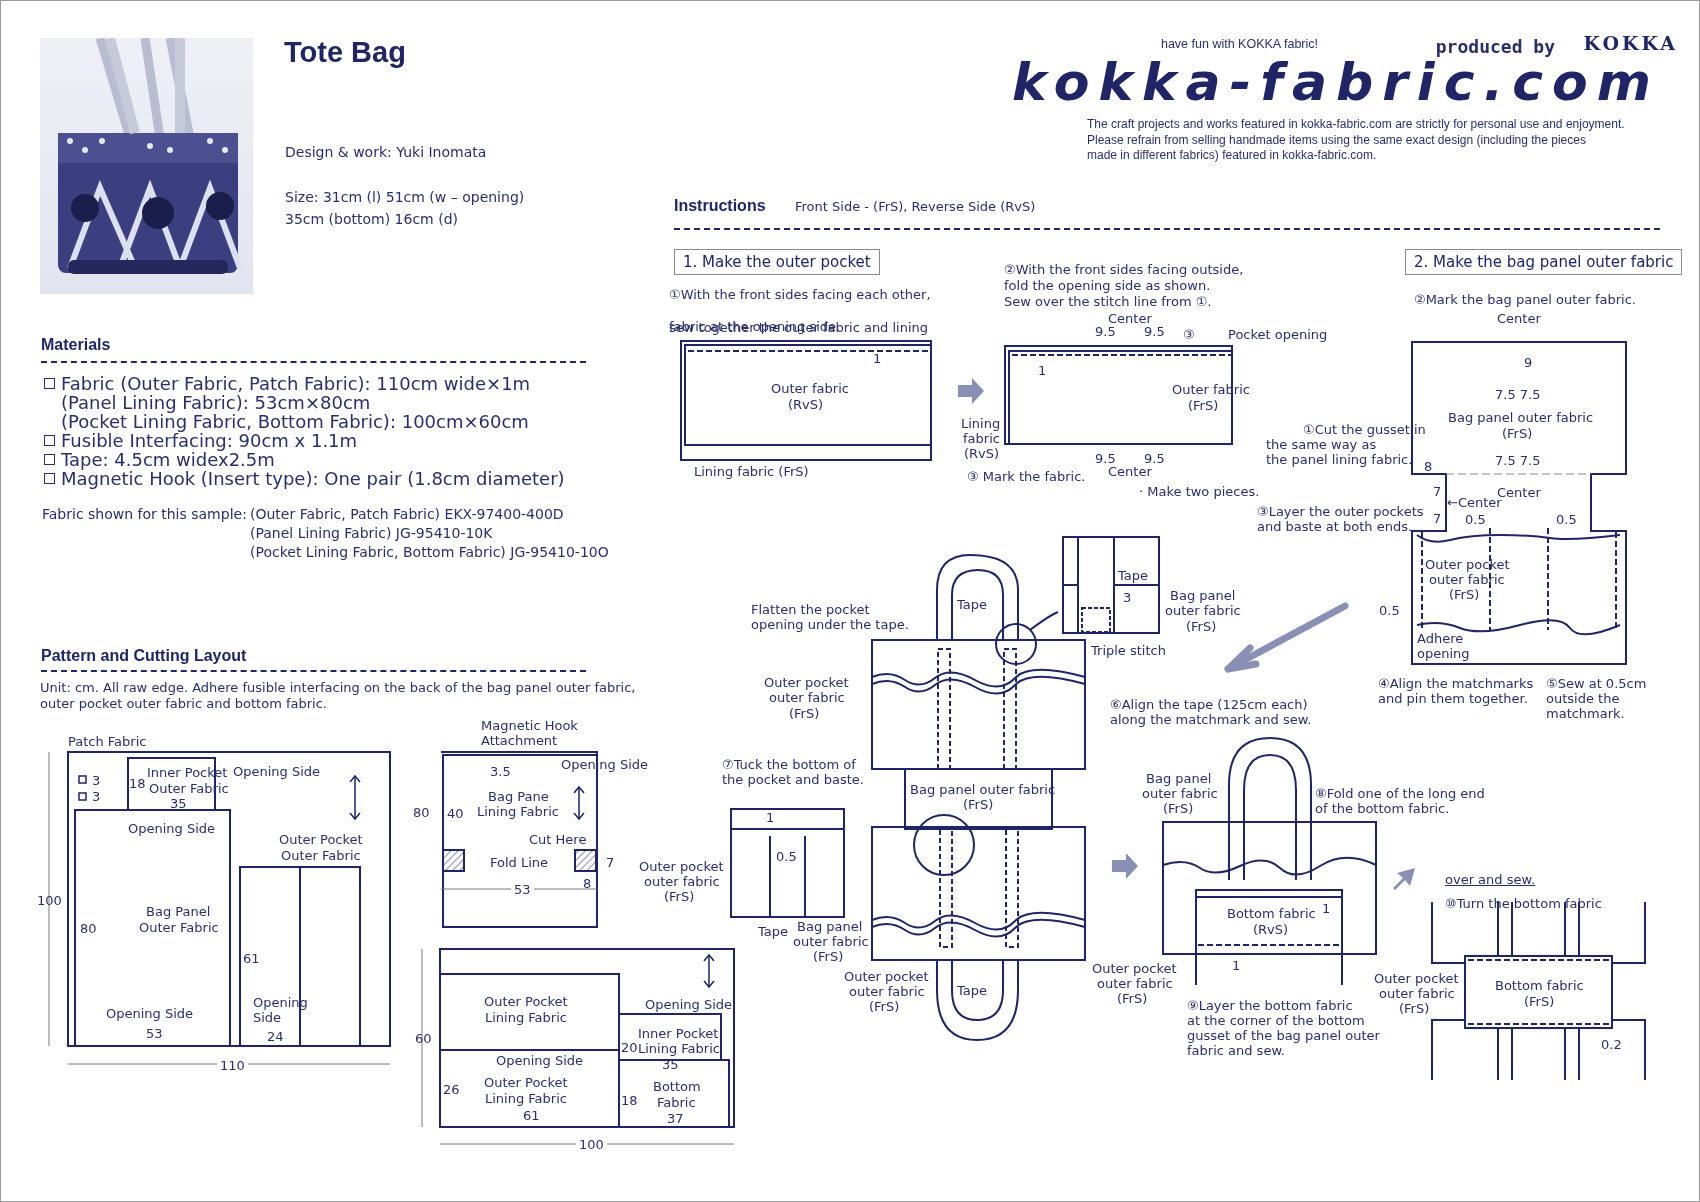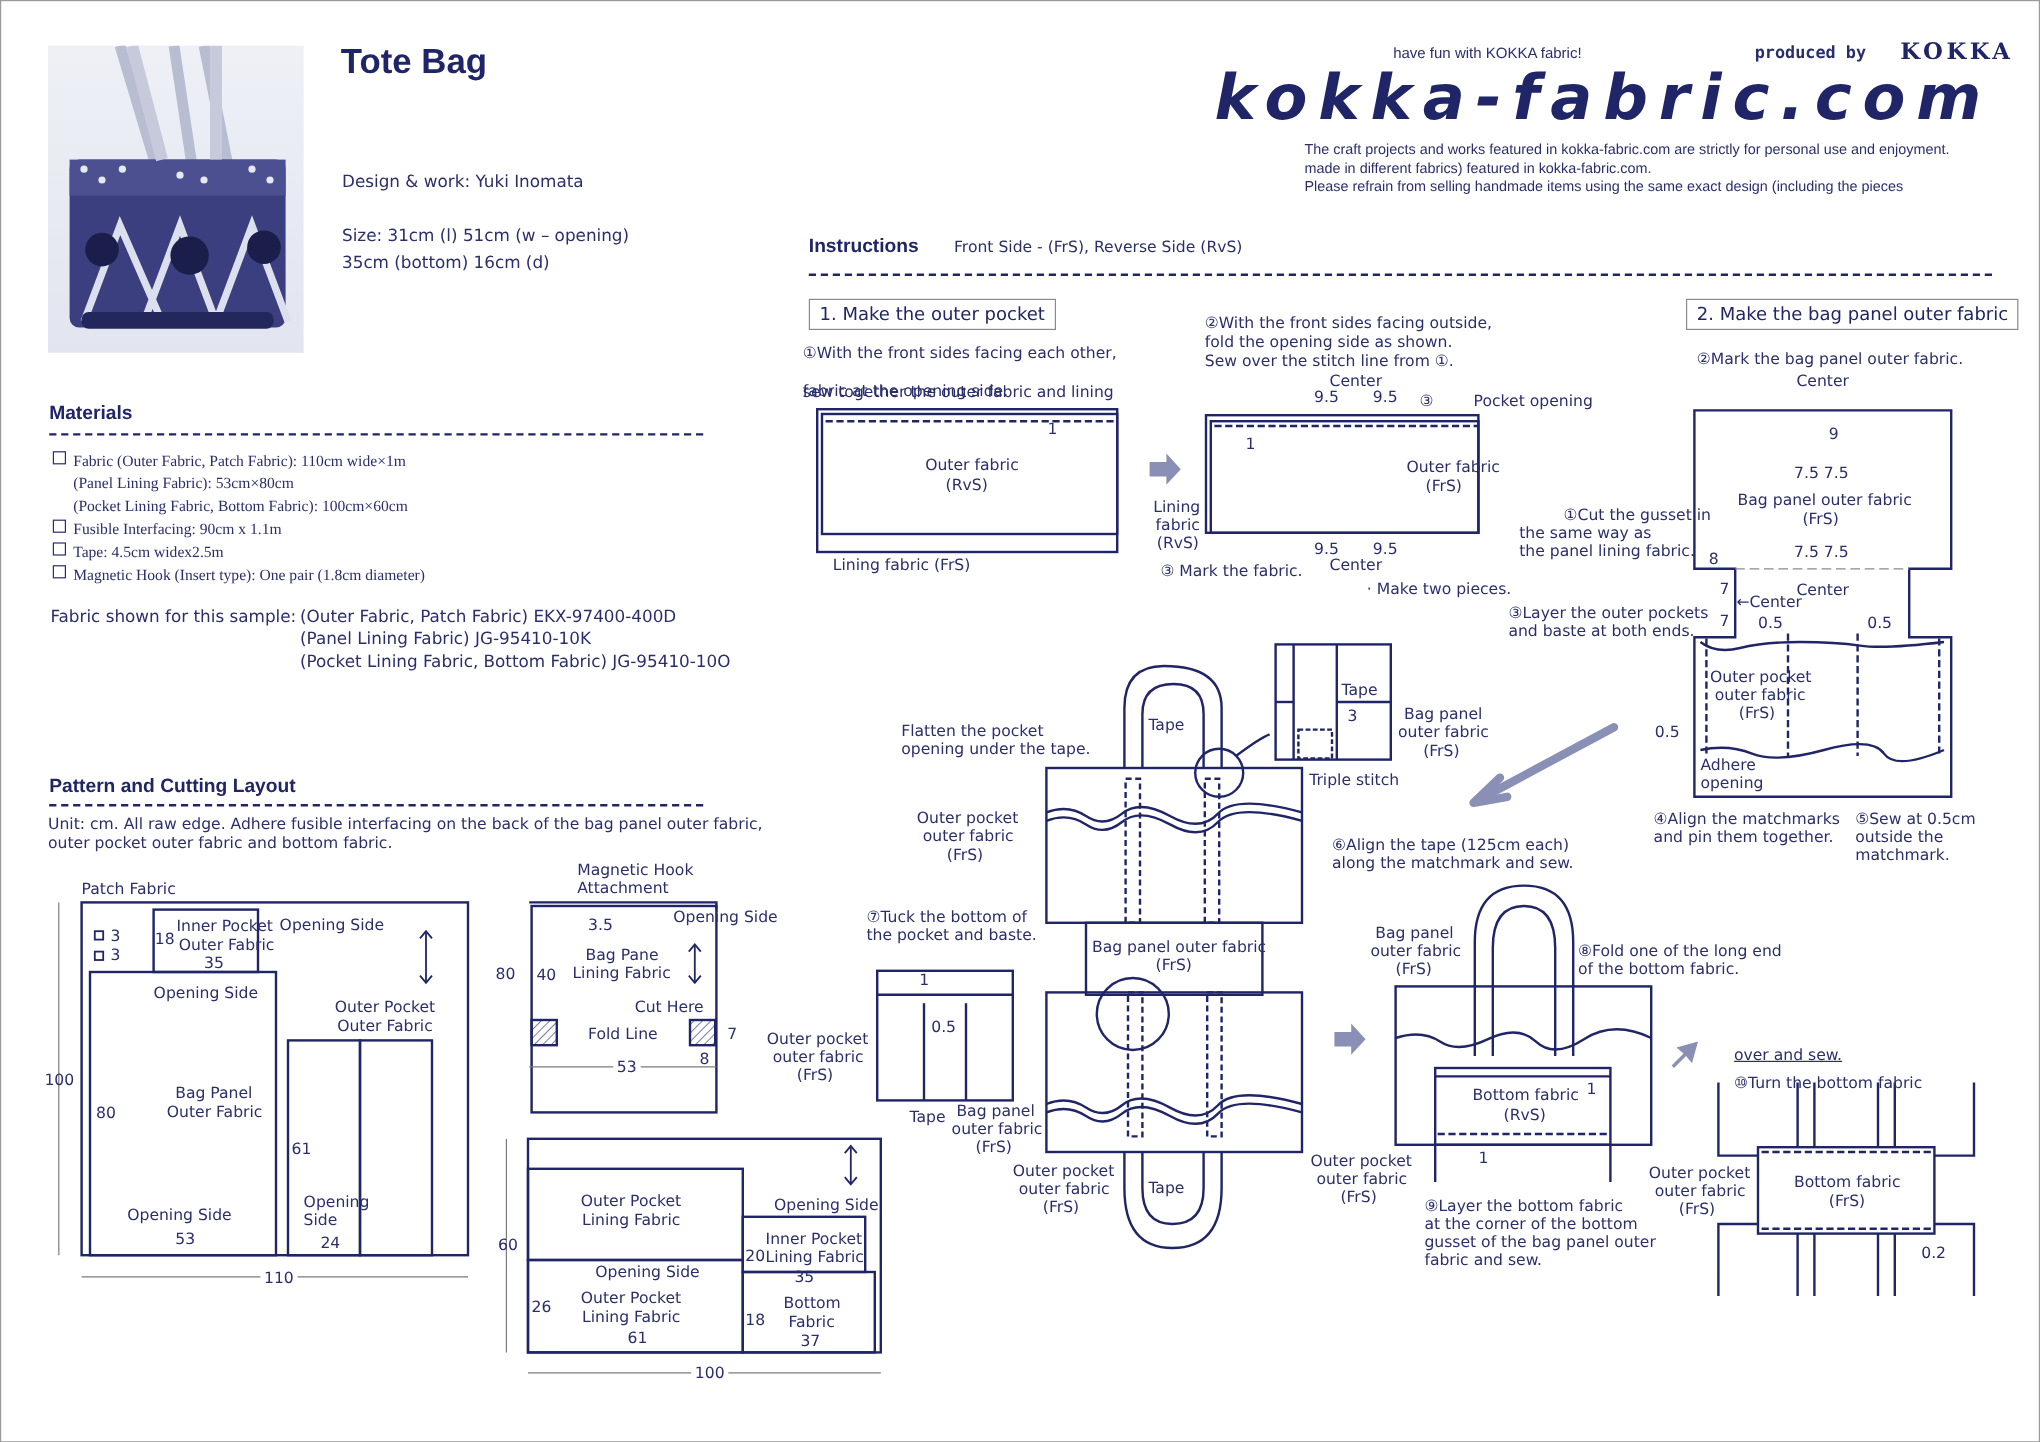--- a/index.html
+++ b/index.html
@@ -3,27 +3,27 @@
 <meta charset="utf-8">
 <style>
   html,body{margin:0;padding:0;background:#fff;}
   body{width:1700px;height:1202px;position:relative;overflow:hidden;font-family:"DejaVu Sans",sans-serif;color:#1f2566;}
   .frame{position:absolute;left:0;top:0;width:1698px;height:1200px;border:1px solid #9a9a9a;}
   .abs{position:absolute;}
   .photo{left:40px;top:38px;width:213px;height:256px;background:linear-gradient(180deg,#eef0f6 0%,#e2e5ef 100%);overflow:hidden;}
   .title{left:284px;top:36px;font-size:29px;font-weight:bold;color:#1f2566;font-family:"Liberation Sans",sans-serif;}
   .info{font-size:14px;color:#2a2f6b;}
   .tagline{right:170px;top:37px;font-size:12.5px;color:#2a2f6b;font-family:"Liberation Sans",sans-serif;}
-  .produced{right:80px;top:36px;font-size:14px;font-weight:bold;font-family:"DejaVu Sans Mono",monospace;color:#2a2f6b;}
+  .produced{right:80px;top:36px;font-size:18px;font-weight:bold;font-family:"DejaVu Sans Mono",monospace;color:#2a2f6b;}
   .kokka{right:22px;top:32px;font-size:19px;font-weight:bold;letter-spacing:3px;font-family:"DejaVu Serif",serif;color:#1f2566;}
   .site{right:40px;top:52px;font-size:52px;font-weight:bold;letter-spacing:9px;color:#1f2566;font-family:"DejaVu Sans",sans-serif;font-style:italic;}
   .disclaimer{left:1087px;top:117px;width:600px;font-size:12px;line-height:15.5px;color:#2a2f6b;font-family:"Liberation Sans",sans-serif;}
   .section-h{font-size:16px;font-weight:bold;color:#1f2566;font-family:"Liberation Sans",sans-serif;}
   .dash{border-top:2px dashed #1f2566;height:0;}
-  .mat{left:44px;top:374px;font-size:13px;line-height:19px;color:#2a2f6b;font-family:Liberation Serif, serif;}
+  .mat{left:44px;top:374px;font-size:18px;line-height:19px;color:#2a2f6b;}
   .mat .box{display:inline-block;width:9px;height:9px;border:1px solid #2a2f6b;margin-right:6px;vertical-align:1px;}
   .mat .ind{padding-left:17px;}
   .sample{left:42px;top:505px;font-size:14px;line-height:19px;color:#2a2f6b;}
   .unit{left:40px;top:680px;font-size:13px;line-height:16px;color:#2a2f6b;}
   .step-box{border:1px solid #8a8a8a;padding:3px 8px;font-size:15px;color:#1f2566;background:#fff;}
   .lbl{position:absolute;font-size:13px;line-height:15px;color:#2a2f6b;white-space:nowrap;}
   .lbl.c{text-align:center;}
   svg{position:absolute;left:0;top:0;}
 </style>
 </head>
@@ -58,22 +58,22 @@
 <div class="abs info" style="left:285px;top:144px;">Design &amp; work: Yuki Inomata</div>
 <div class="abs info" style="left:285px;top:189px;">Size: 31cm (l)  51cm (w – opening)</div>
 <div class="abs info" style="left:285px;top:211px;">35cm (bottom)  16cm (d)</div>
 
 <div class="abs tagline" style="right:382px;">have fun with KOKKA fabric!</div>
 <div class="abs produced" style="right:145px;">produced by</div>
 <div class="abs kokka">KOKKA</div>
 <div class="abs site">kokka-fabric.com</div>
 <div class="abs disclaimer">
   <div>The craft projects and works featured in kokka-fabric.com are strictly for personal use and enjoyment.</div>
+  <div>Please refrain from selling handmade items using the same exact design (including the pieces</div>
   <div>made in different fabrics) featured in kokka-fabric.com.</div>
-  <div>Please refrain from selling handmade items using the same exact design (including the pieces</div>
 </div>
 
 <div class="abs section-h" style="left:41px;top:336px;">Materials</div>
 <div class="abs dash" style="left:41px;top:361px;width:545px;"></div>
 <div class="abs mat">
   <div><span class="box"></span><span>Fabric (Outer Fabric, Patch Fabric): 110cm wide×1m</span></div>
   <div class="ind"><span>(Panel Lining Fabric): 53cm×80cm</span></div>
   <div class="ind"><span>(Pocket Lining Fabric, Bottom Fabric): 100cm×60cm</span></div>
   <div><span class="box"></span><span>Fusible Interfacing: 90cm x 1.1m</span></div>
   <div><span class="box"></span><span>Tape: 4.5cm widex2.5m</span></div>

